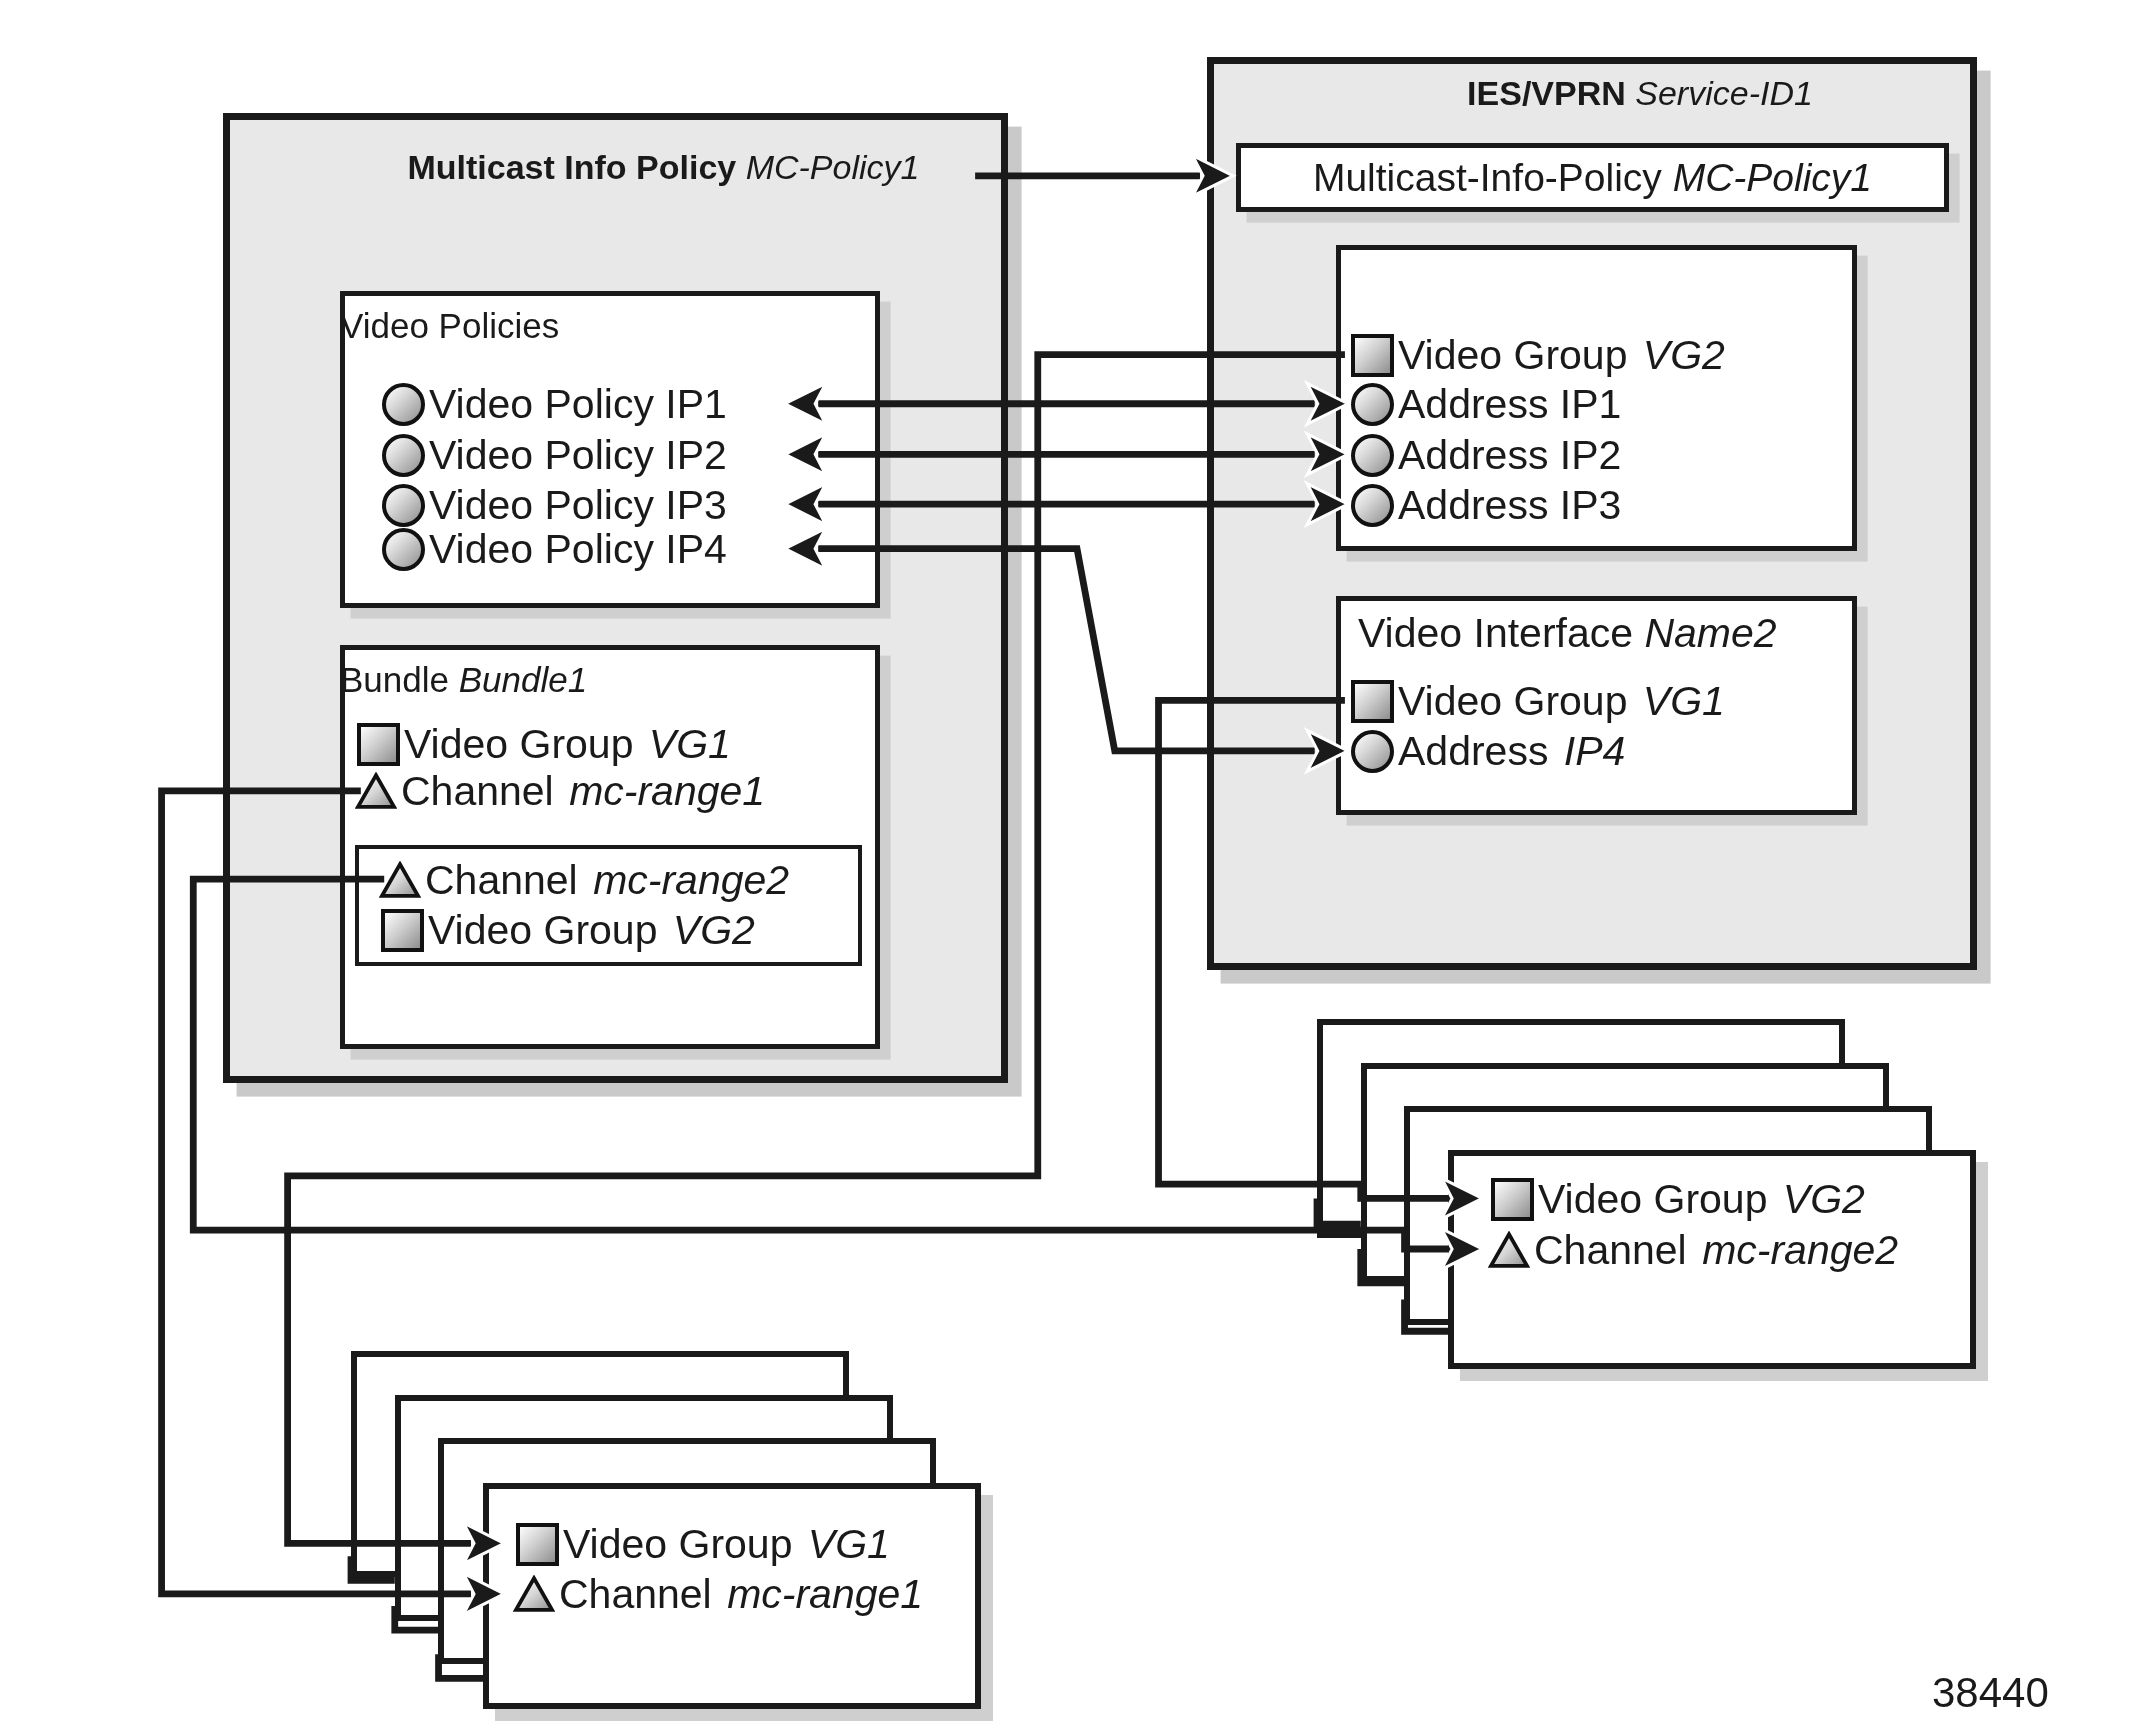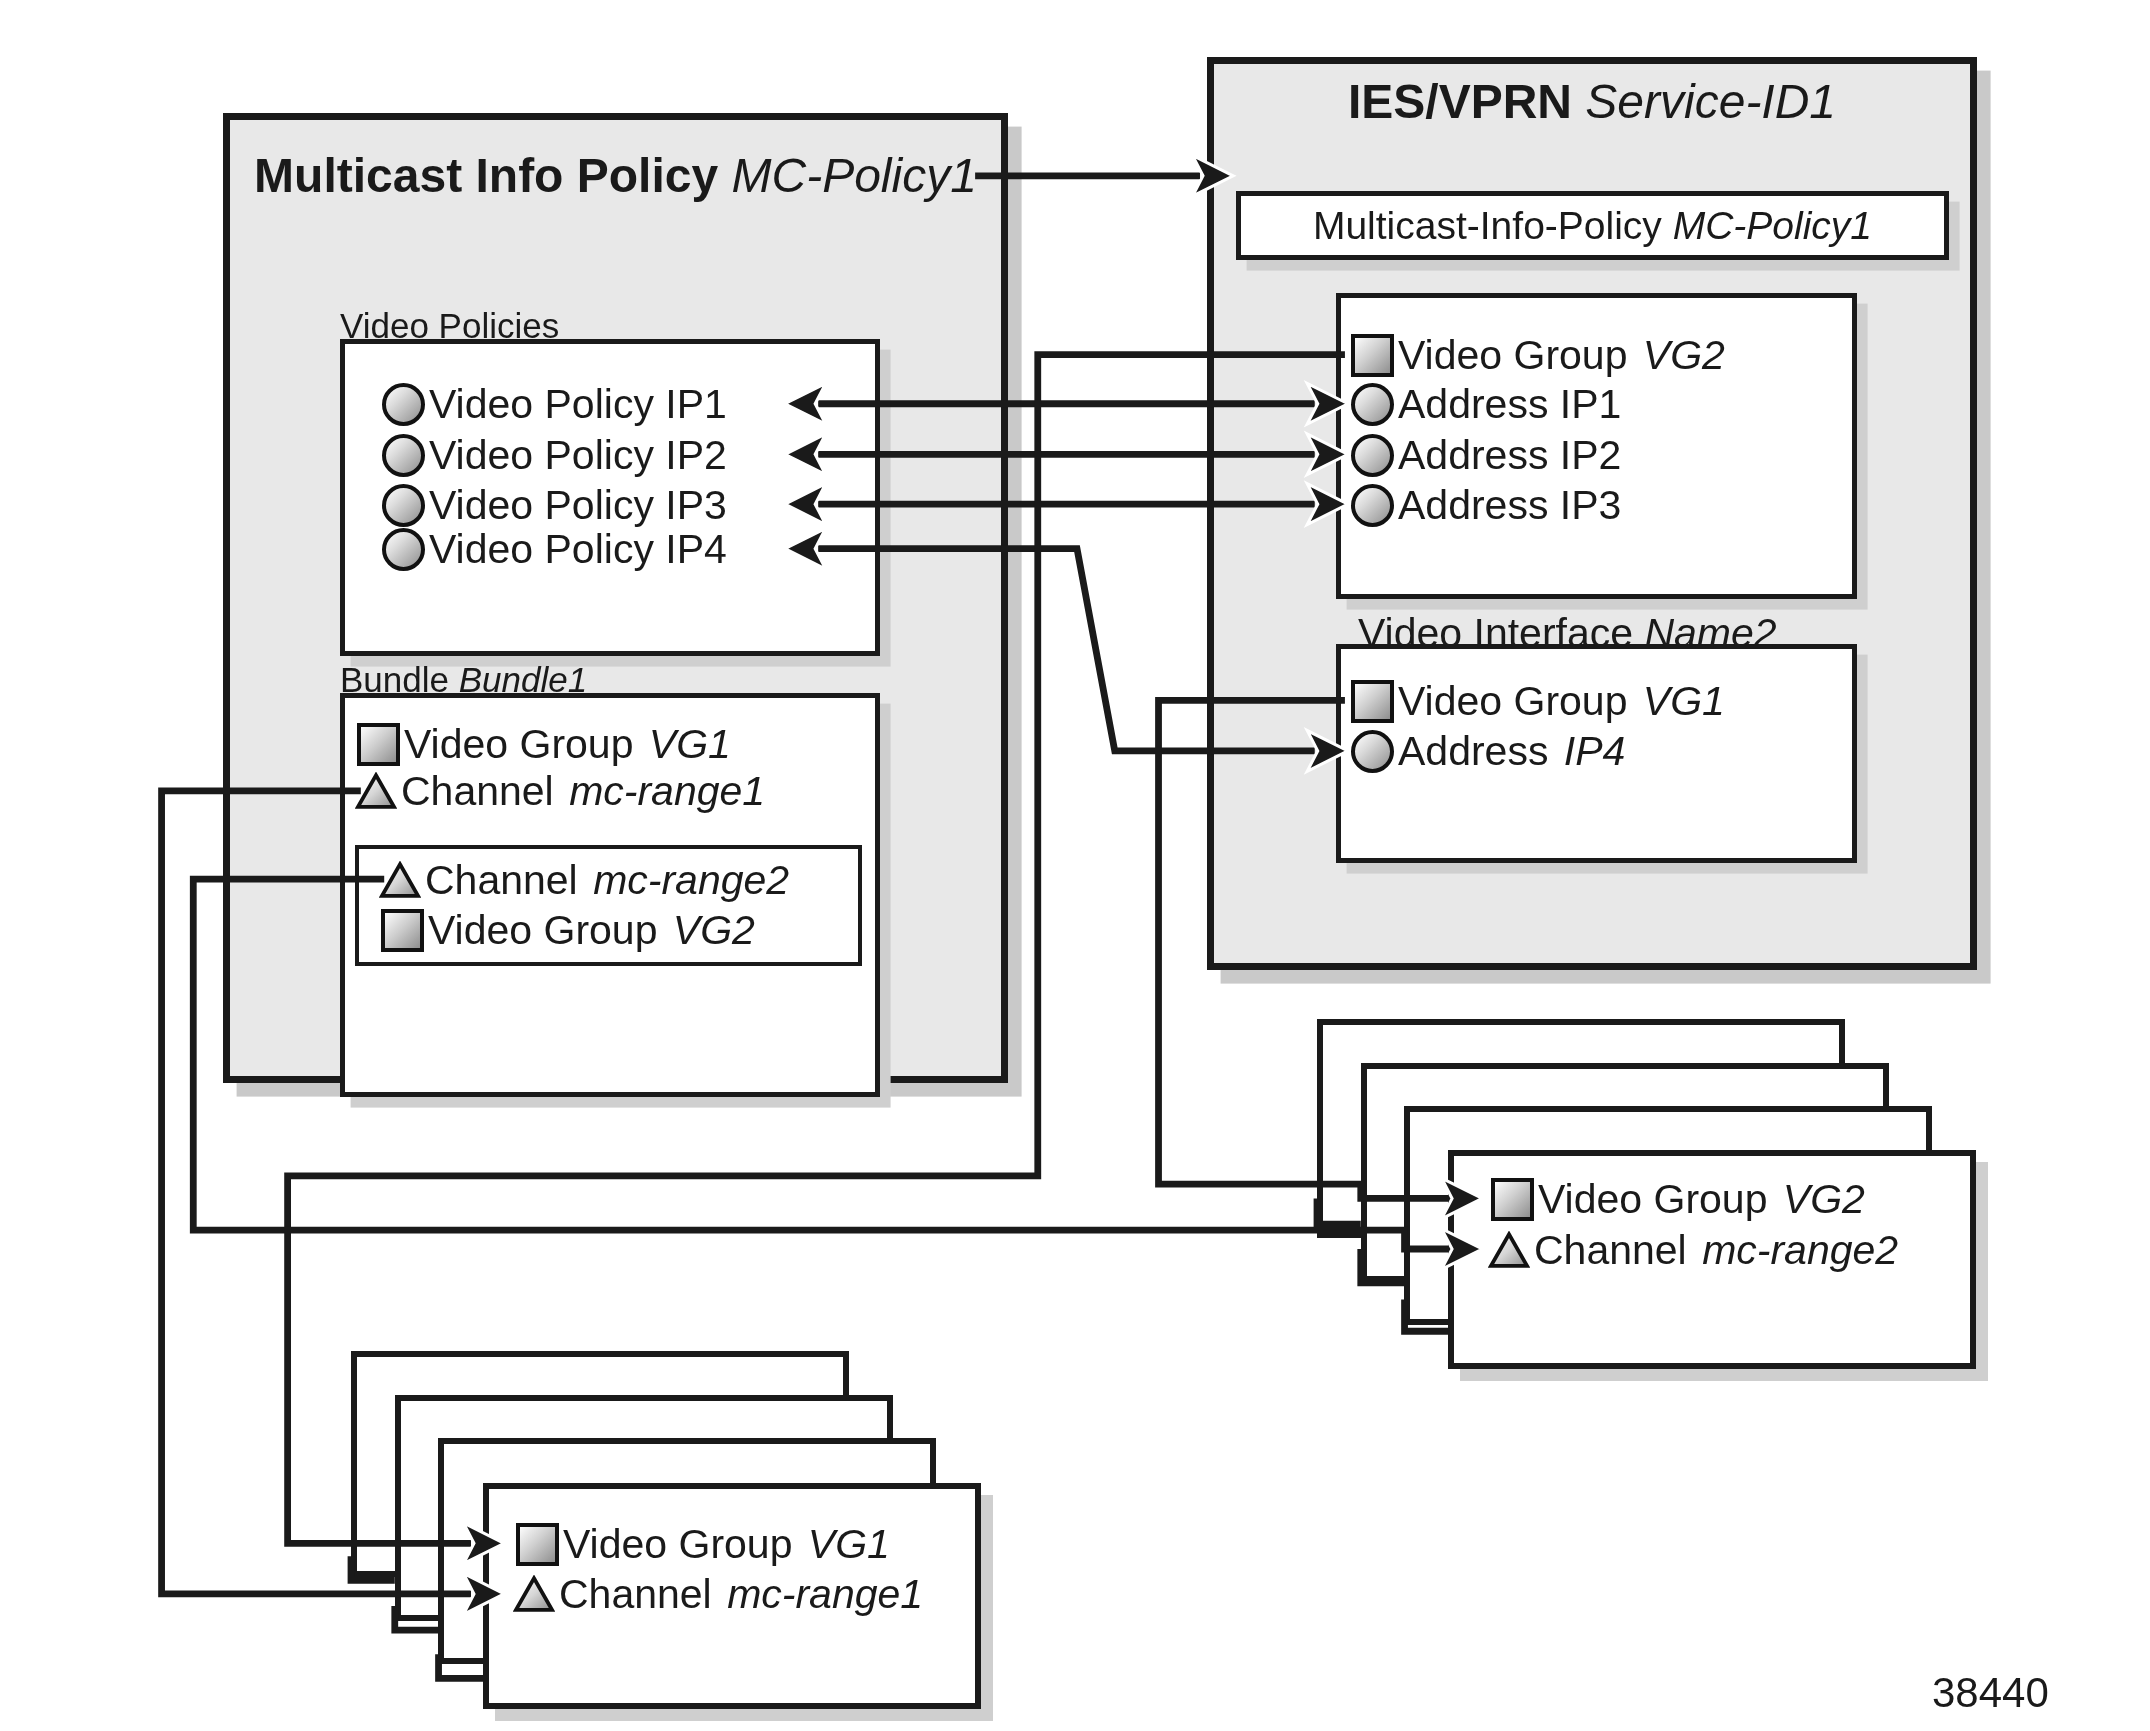--- a/index.html
+++ b/index.html
@@ -3,27 +3,27 @@
 <meta charset="utf-8">
 <style>
   html,body{margin:0;padding:0;background:#ffffff;}
   .canvas{position:relative;width:2151px;height:1732px;background:#ffffff;overflow:hidden;
           font-family:"Liberation Sans", sans-serif;color:#1a1a1a;}
 
   
   .panel{position:absolute;background:#e8e8e8;border:7.5px solid #1a1a1a;
          box-shadow:13.6px 13.6px 0 0 #c9c9c9;box-sizing:border-box;}
   .wbox{position:absolute;background:#ffffff;border:5.3px solid #1a1a1a;
-        box-shadow:10.6px 10.6px 0 0 #cfcfcf;box-sizing:border-box;margin-top:48px;}
+        box-shadow:10.6px 10.6px 0 0 #cfcfcf;box-sizing:border-box;}
   .wbox-thin{position:absolute;background:#ffffff;border:4.5px solid #1a1a1a;box-sizing:border-box;}
   .stackbox{position:absolute;background:#ffffff;border:6px solid #1a1a1a;box-sizing:border-box;}
   .stackbox.front{box-shadow:12px 12px 0 0 #cfcfcf;}
 
   
-  .big-title{position:absolute;font-size:48px;font-weight:bold;text-align:center;letter-spacing:0;}
+  .big-title{position:absolute;font-size:34px;font-weight:bold;text-align:center;letter-spacing:0;margin-left:48px;}
   .box-title{position:absolute;font-size:35px;text-align:left;}
   .box-title-left{position:absolute;font-size:41px;text-align:left;}
   .em{font-style:italic;font-weight:normal;}
   .t{white-space:pre;}
   .center-line{display:flex;align-items:center;justify-content:center;height:100%;font-size:39px;}
 
   
   .row{position:absolute;display:flex;align-items:center;gap:4px;font-size:41px;height:42px;}
   .icon-circle{width:35px;height:35px;border-radius:50%;border:4.5px solid #111;
                background:linear-gradient(135deg,#ffffff 0%,#dcdcdc 35%,#8f8f8f 100%);flex:0 0 auto;}

